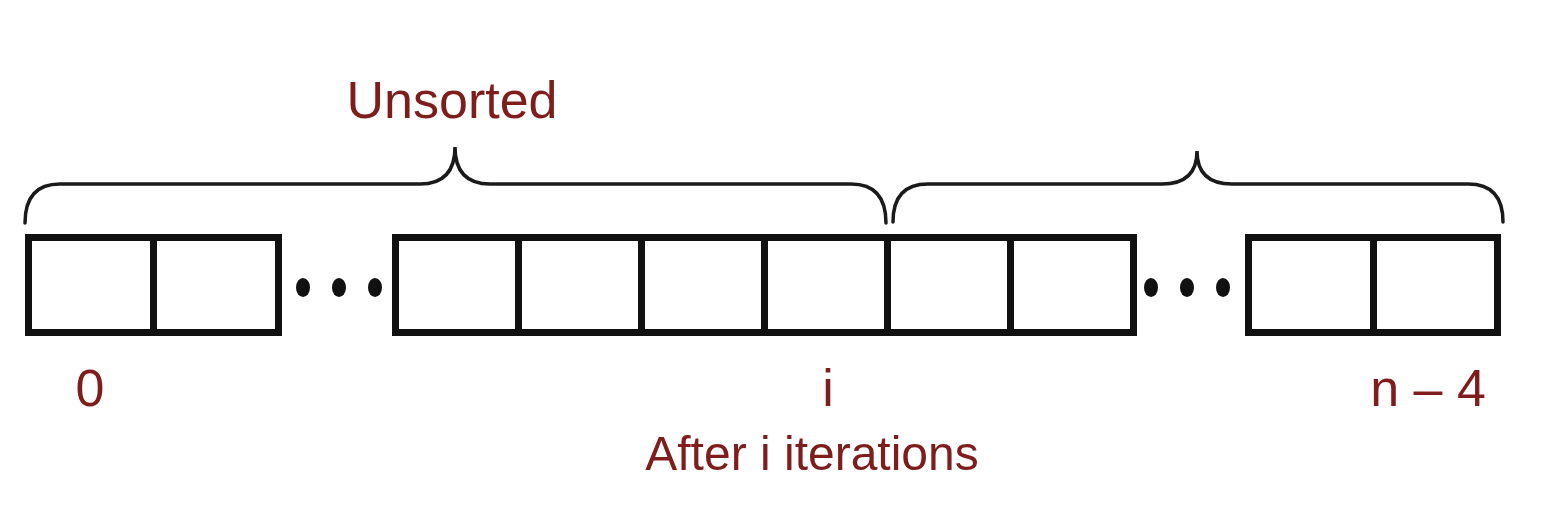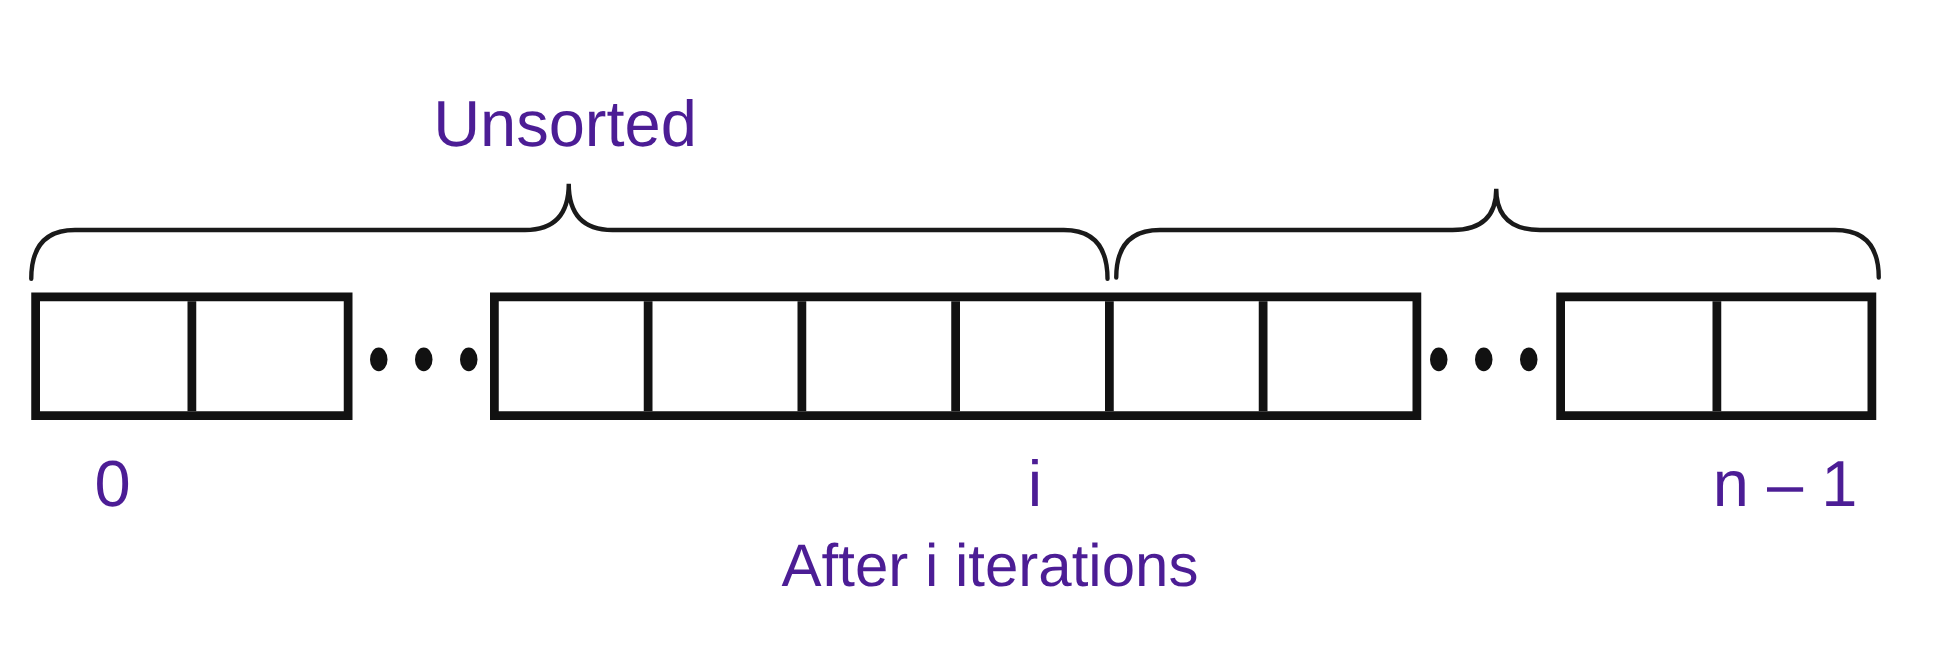--- a/index.html
+++ b/index.html
@@ -3,21 +3,21 @@
 <meta charset="utf-8">
 <style>
   html, body { margin: 0; padding: 0; background: #ffffff; }
   .stage {
     position: relative;
     width: 1558px;
     height: 526px;
     background: #ffffff;
     overflow: hidden;
     font-family: "Liberation Sans", sans-serif;
-    color: #4c1d95;
+    color: #7f1d1d;
   }
   .braces { position: absolute; left: 0; top: 0; }
   .braces path { fill: none; stroke: #1a1a1a; stroke-width: 3.5; stroke-linecap: round; }
 
   .region-label {
     position: absolute;
     top: 74px;
     font-size: 52px;
     line-height: 52px;
     transform: translateX(-50%);
@@ -63,21 +63,21 @@
     transform: translateX(-50%);
     white-space: nowrap;
   }
   .idx-first { left: 90px; }
   .idx-i     { left: 828px; }
   .idx-last  { left: 1428px; }
 
   .caption {
     position: absolute;
     top: 430px;
-    left: 792px;
+    left: 812px;
     font-size: 48px;
     line-height: 48px;
     transform: translateX(-50%);
     white-space: nowrap;
   }
 </style>
 </head>
 <body>
 
 <div class="stage">
@@ -116,17 +116,17 @@
       <div class="seg-cells seg-4">
         <div class="cell"></div>
         <div class="cell"></div>
       </div>
     </div>
 
   <div class="idx idx-first">0</div>
 
   <div class="idx idx-i">i</div>
 
-  <div class="idx idx-last">n – 1</div>
+  <div class="idx idx-last">n – 4</div>
 
   <div class="caption">After i iterations</div>
 
 </div>
 
 </body></html>

